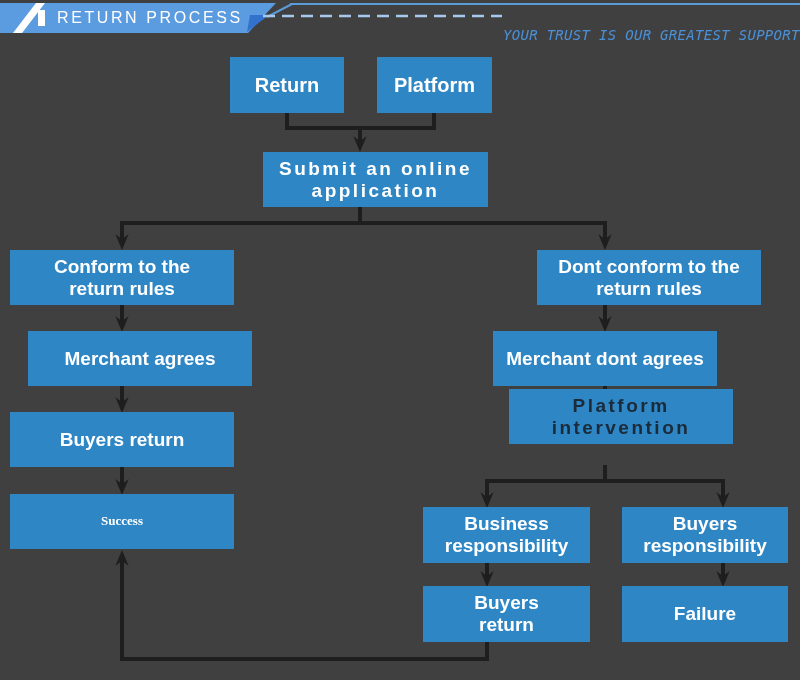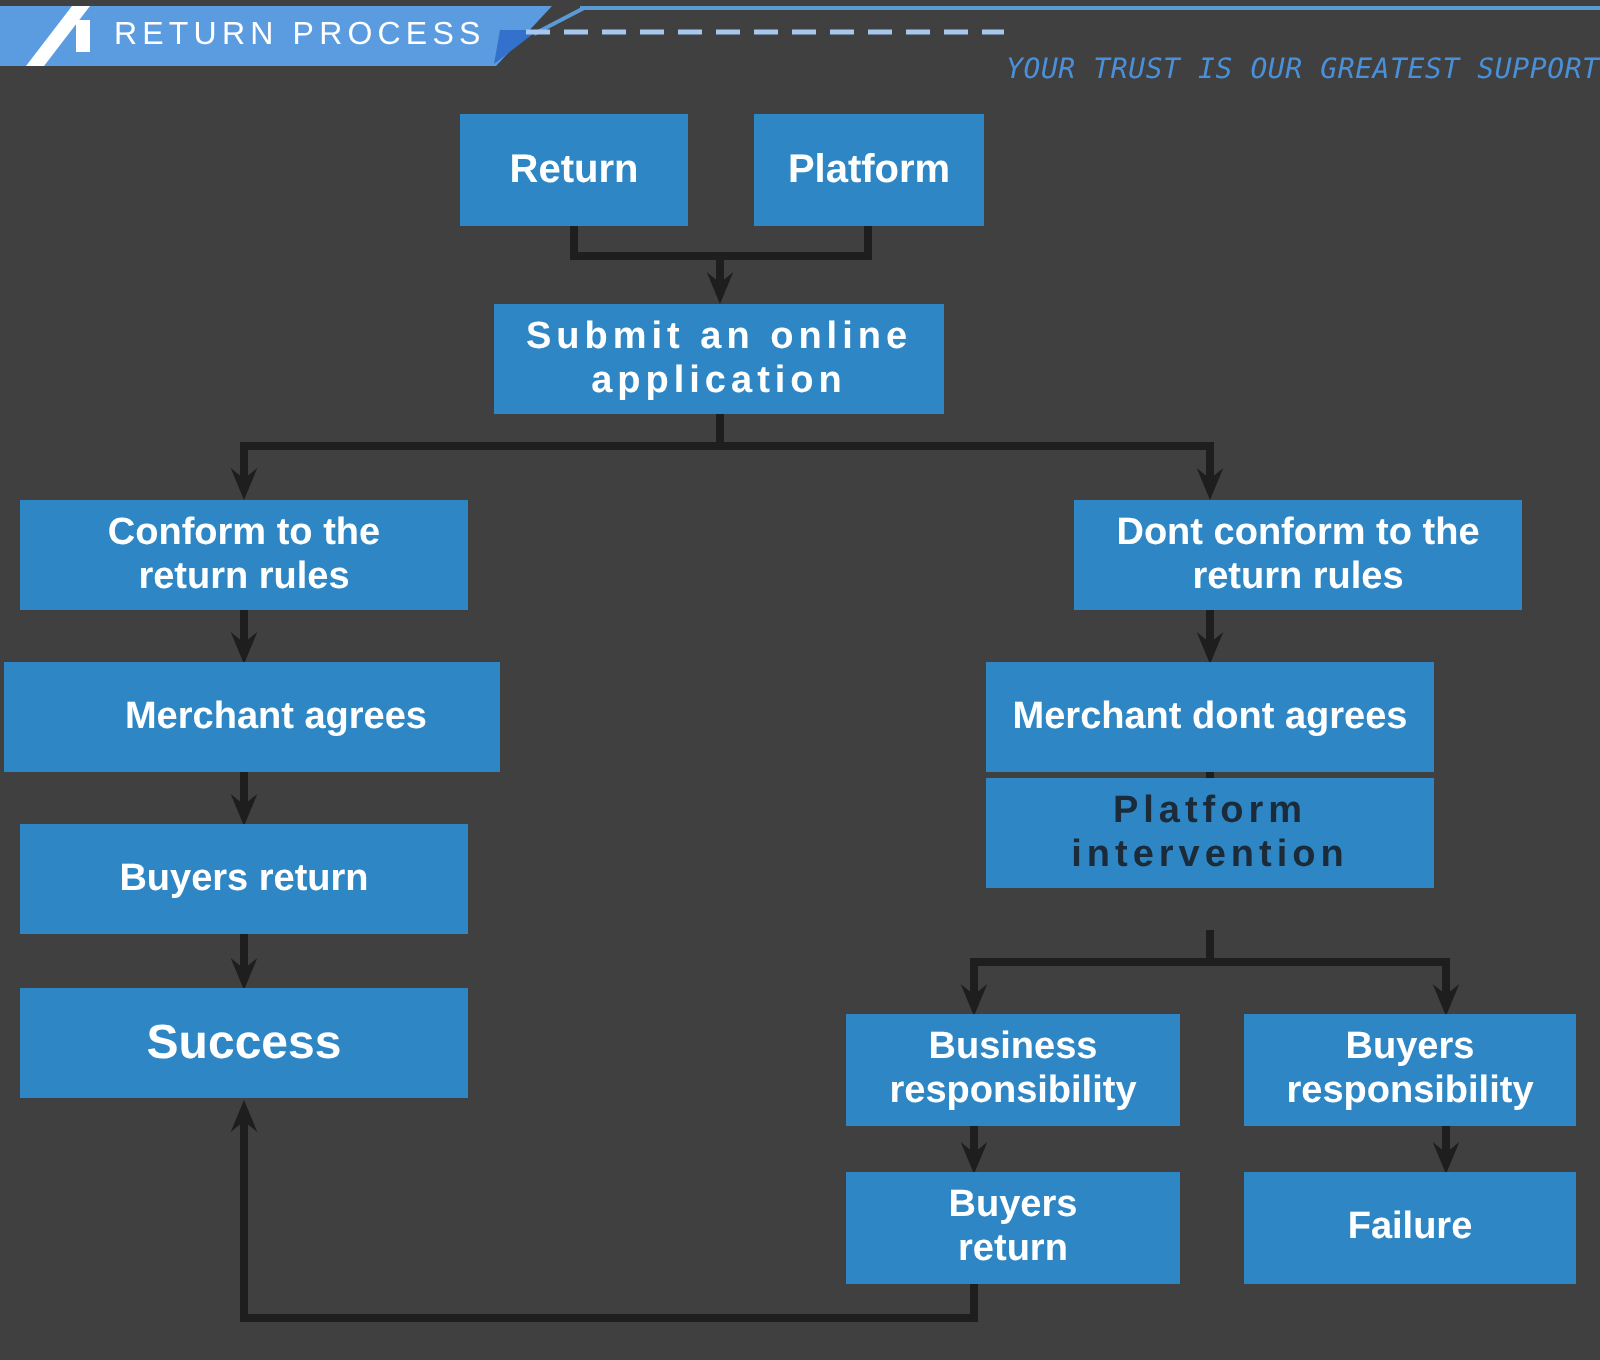--- a/index.html
+++ b/index.html
@@ -20,32 +20,32 @@
     font-size:14px;letter-spacing:0.3px;white-space:nowrap;margin-top:20px;
   }
   
   #connector-svg{position:absolute;left:0;top:0;z-index:1;}
   
   .node{
     position:absolute;z-index:2;display:flex;align-items:center;justify-content:center;
     text-align:center;background:#2E86C4;color:#ffffff;
     font-weight:bold;font-size:19px;line-height:1.14;white-space:pre-line;
   }
-  .node.spaced{letter-spacing:2.5px;font-weight:600;}
+  .node.spaced{letter-spacing:2.5px;font-weight:600;margin-left:16px;}
   .node.dark-text{color:#1B2B3A;}
   #n-return{left:230px;top:57px;width:114px;height:56px;font-size:20px;}
   #n-exchanges{left:377px;top:57px;width:115px;height:56px;font-size:20px;}
   #n-submit{left:247px;top:152px;width:225px;height:55px;}
   #n-conform{left:10px;top:250px;width:224px;height:55px;}
   #n-dontconform{left:493px;top:250px;width:224px;height:55px;margin-left:44px;}
-  #n-magree{left:2px;top:331px;width:224px;height:55px;padding-left:24px;}
+  #n-magree{left:28px;top:331px;width:224px;height:55px;}
   #n-mdont{left:493px;top:331px;width:224px;height:55px;}
   #n-breturn1{left:10px;top:412px;width:224px;height:55px;}
   #n-platform{left:493px;top:389px;width:224px;height:55px;}
-  #n-success{left:10px;top:494px;width:224px;height:55px;font-size:24px;}
+  #n-success{left:10px;top:494px;width:224px;height:55px;font-size:13px;font-family:Liberation Serif, serif;}
   #n-bizresp{left:423px;top:507px;width:167px;height:56px;}
   #n-buyresp{left:622px;top:507px;width:166px;height:56px;}
   #n-breturn2{left:423px;top:586px;width:167px;height:56px;}
   #n-failure{left:622px;top:586px;width:166px;height:56px;}
 </style>
 </head>
 <body>
 
 <div id="canvas">
 

